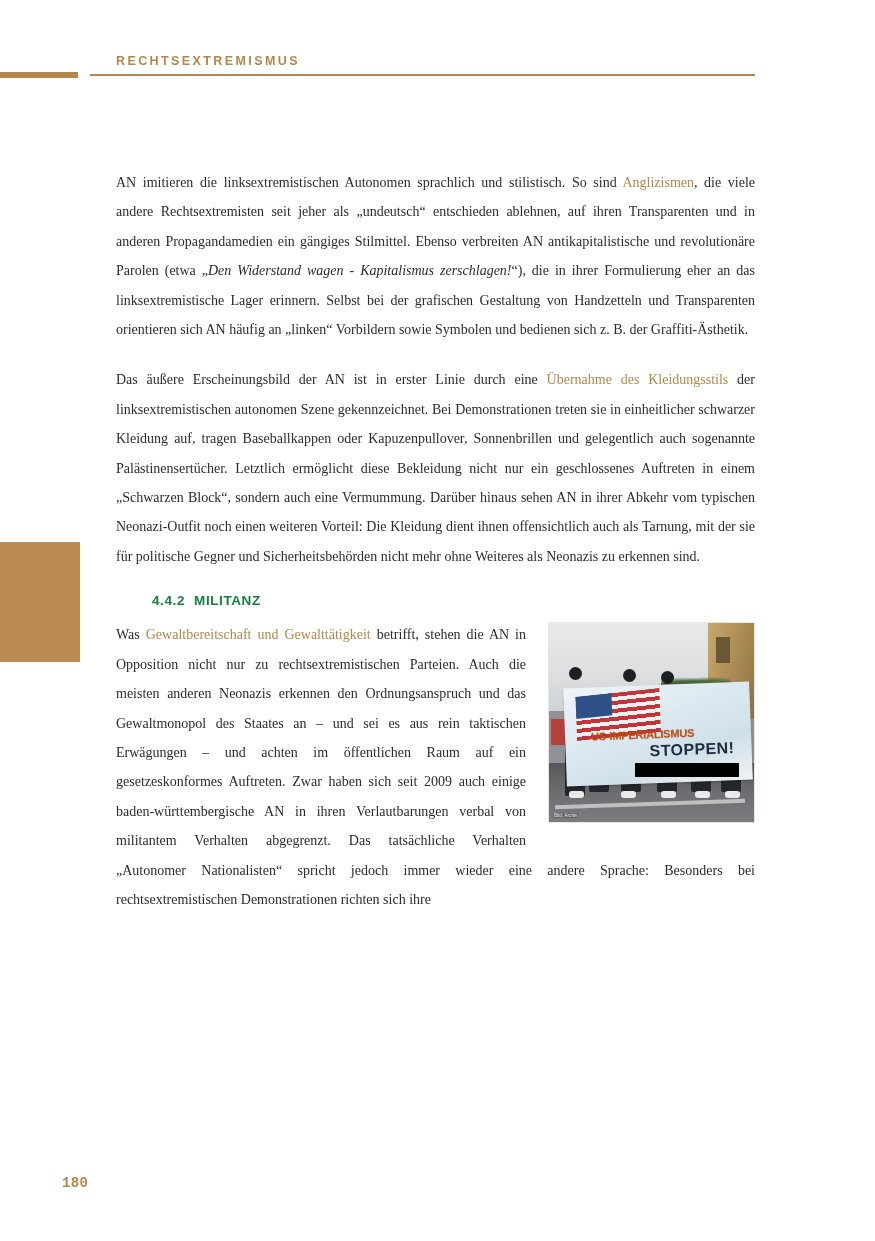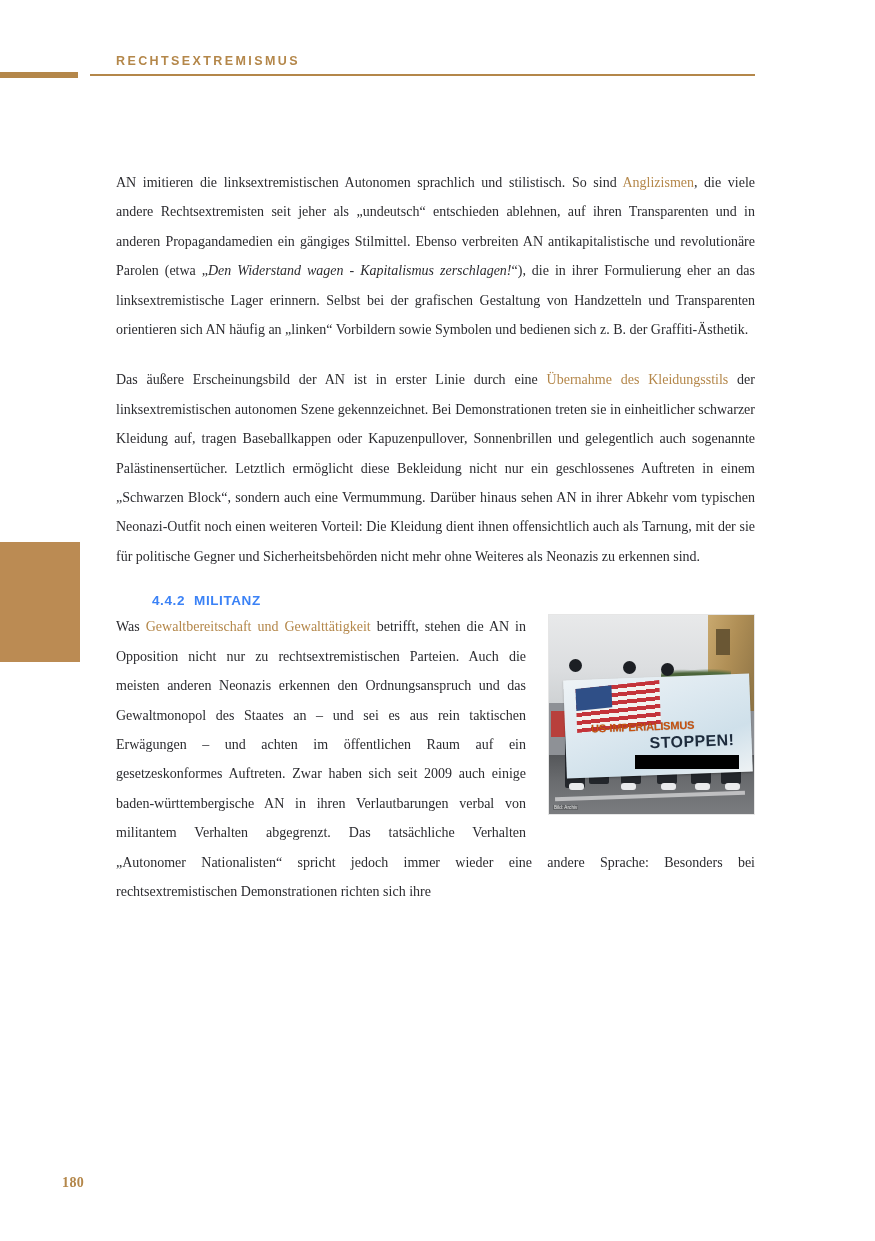--- a/index.html
+++ b/index.html
@@ -74,27 +74,27 @@
   p.body:last-child { margin-bottom: 0; }
   .hl {
     color: #b4874a;
   }
   .it {
     font-style: italic;
   }
 
   
   .section-heading {
-    margin: 22px 0 4px 0;
+    margin: 22px 0 12px 0;
     padding-left: 36px;
     font-family: "Liberation Sans", "DejaVu Sans", sans-serif;
     font-size: 13.5px;
     font-weight: bold;
     letter-spacing: 0.6px;
-    color: #3b82f6;
+    color: #15803d;
   }
   .section-heading .num { margin-right: 9px; }
 
   
   .wrap-block {
     position: relative;
   }
   .photo-float {
     float: right;
     width: 207px;
@@ -263,21 +263,21 @@
     background: rgba(0,0,0,.18);
     padding: 0 1px;
     white-space: nowrap;
   }
 
   
   .folio {
     position: absolute;
     left: 62px;
     top: 1175px;
-    font-family: Liberation Serif, serif;
+    font-family: Liberation Mono, monospace;
     font-size: 14px;
     font-weight: bold;
     color: #b4874a;
     letter-spacing: .4px;
   }
 </style>
 </head>
 <body>
 
 <div class="page">

